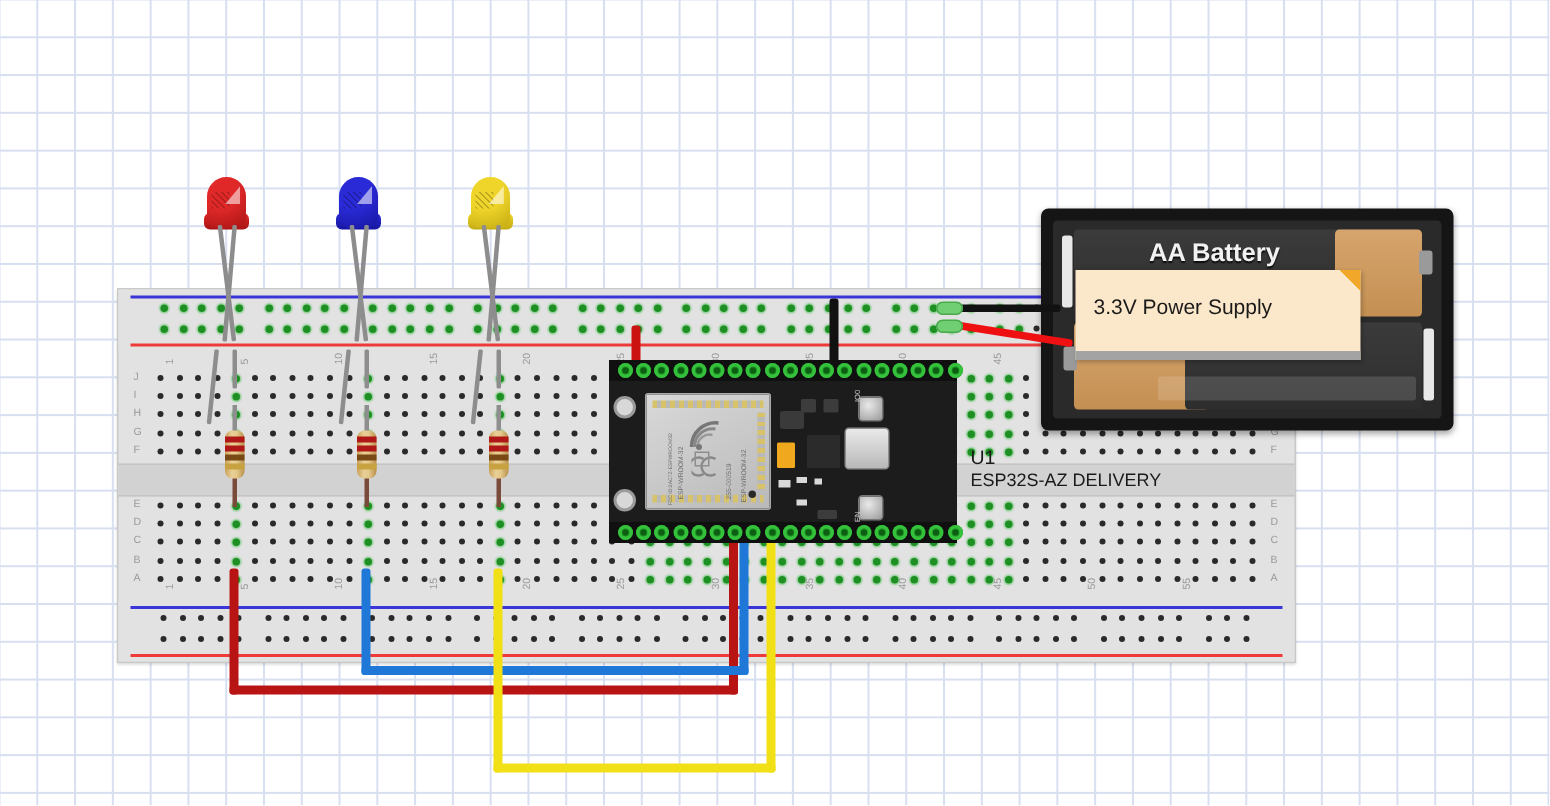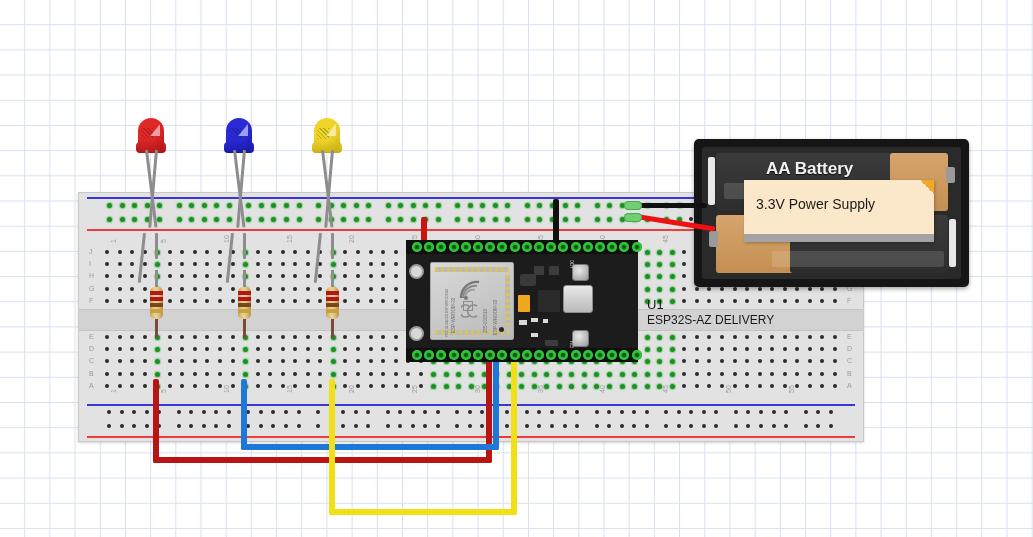--- a/index.html
+++ b/index.html
@@ -111,22 +111,22 @@
   .cell-copper{background:linear-gradient(#d6a56d,#c48f52);}
   .batt-txt{position:absolute;color:#f2f2f2;font-size:17px;font-weight:bold;
             font-family:"Liberation Sans",sans-serif;
             text-shadow:0 1px 1px rgba(0,0,0,.8);white-space:nowrap;}
   .batt-txt.flip{transform:rotate(180deg);}
   .spring{position:absolute;width:7px;background:#e8e8e8;border-radius:2px;}
   .nub{position:absolute;background:#9a9a9a;border-radius:2px;}
 
   
   .note{
-    position:absolute;left:744px;top:180px;width:190px;height:54px;
-    background:#fbe7c9;border-bottom:8px solid #a3a3a3;
+    position:absolute;left:717px;top:180px;width:190px;height:54px;
+    background:#fbe7c9;border-bottom:6px solid #a3a3a3;
     box-shadow:1px 1px 3px rgba(0,0,0,.25);
   }
   .note-txt{position:absolute;left:12px;top:16px;color:#1a1a1a;font-size:14px;
             font-family:"Liberation Sans",sans-serif;white-space:nowrap;}
   .note-fold{position:absolute;right:0;top:0;width:14px;height:14px;
              background:linear-gradient(225deg,#f1a82a 50%,transparent 50%);}
 
   
   .wire{position:absolute;border-radius:2px;}
 </style>

